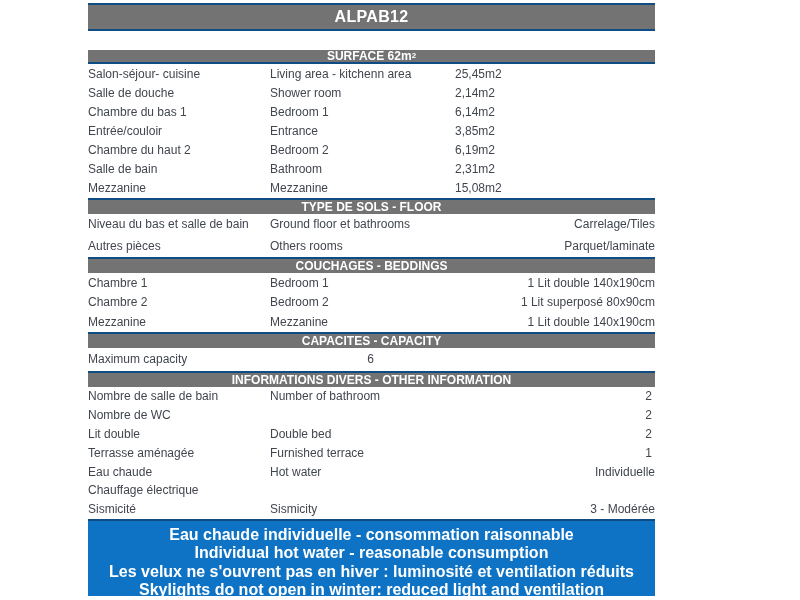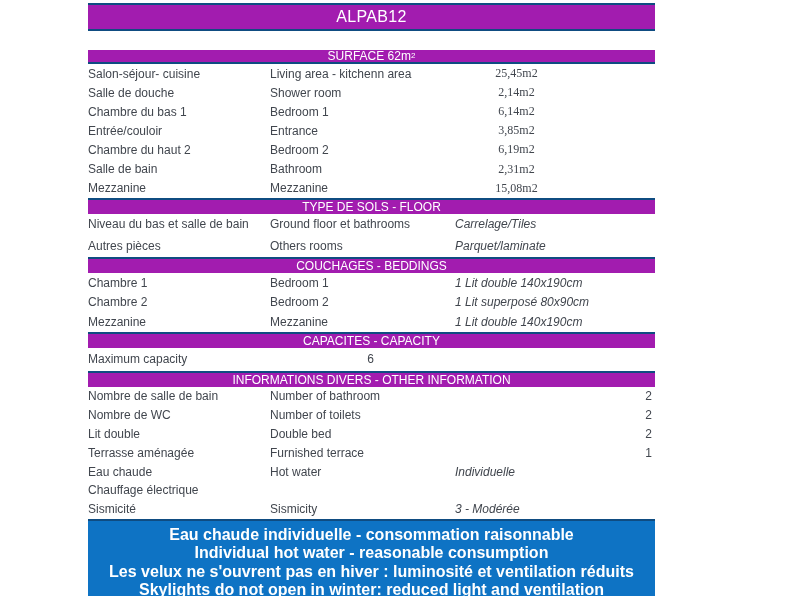--- a/index.html
+++ b/index.html
@@ -1,28 +1,28 @@
 <!DOCTYPE html>
 <html><head>
 <meta charset="utf-8">
 <style>
   html,body{margin:0;padding:0;background:#ffffff;width:800px;height:600px;overflow:hidden;}
   body{font-family:"Liberation Sans","DejaVu Sans",sans-serif;}
   .sheet{position:absolute;left:88px;top:3px;width:567px;color:#41464e;font-size:12px;}
-  .banner{background:#a21caf;color:#ffffff;font-weight:normal;display:flex;align-items:center;justify-content:center;box-sizing:border-box;}
+  .banner{background:#737373;color:#ffffff;font-weight:bold;display:flex;align-items:center;justify-content:center;box-sizing:border-box;}
   .title-banner{height:28px;font-size:16px;letter-spacing:.3px;border-top:2px solid #0f4c81;border-bottom:2px solid #0f4c81;}
   .gap{height:19px;}
   .sec-header{height:14px;font-size:12px;border-bottom:2px solid #0f4c81;}
   .sec-header.slim{height:16px;border-bottom:none;border-top:2px solid #0f4c81;}
   sup{font-size:8px;line-height:0;}
   .row{display:flex;align-items:center;}
   .c1{width:182px;flex:none;white-space:nowrap;overflow:visible;}
   .c2{width:185px;flex:none;white-space:nowrap;}
-  .c3r{width:123px;flex:none;text-align:center;white-space:nowrap;font-family:Liberation Serif, serif;}
-  .c3l{flex:1;text-align:left;white-space:nowrap;font-style:italic;}
+  .c3r{width:123px;flex:none;text-align:left;white-space:nowrap;}
+  .c3l{flex:1;text-align:right;white-space:nowrap;}
   .c3c{width:195px;flex:none;text-align:center;white-space:nowrap;}
   .c3num{flex:1;text-align:right;padding-right:3px;white-space:nowrap;}
   .sec-surface .row{height:19.1px;}
   .sec-floor .row{height:21.5px;}
   .sec-bed .row{height:19.7px;}
   .sec-cap .row{height:23px;}
   .sec-info .row{height:18.85px;}
   .footer{background:#0e73c4;height:77px;box-sizing:border-box;padding-top:5px;text-align:center;color:#ffffff;font-weight:bold;border-top:2px solid #0f4c81;}
   .footer div{line-height:18.6px;font-size:16px;}
 </style>
@@ -135,21 +135,20 @@
   </div>
 
   <div class="sec-info">
     <div class="row">
       <div class="c1">Nombre de salle de bain</div>
       <div class="c2">Number of bathroom</div>
       <div class="c3num">2</div>
     </div>
     <div class="row">
       <div class="c1">Nombre de WC</div>
-      <div class="c2">Number of toilets</div>
       <div class="c3num">2</div>
     </div>
     <div class="row">
       <div class="c1">Lit double</div>
       <div class="c2">Double bed</div>
       <div class="c3num">2</div>
     </div>
     <div class="row">
       <div class="c1">Terrasse aménagée</div>
       <div class="c2">Furnished terrace</div>

